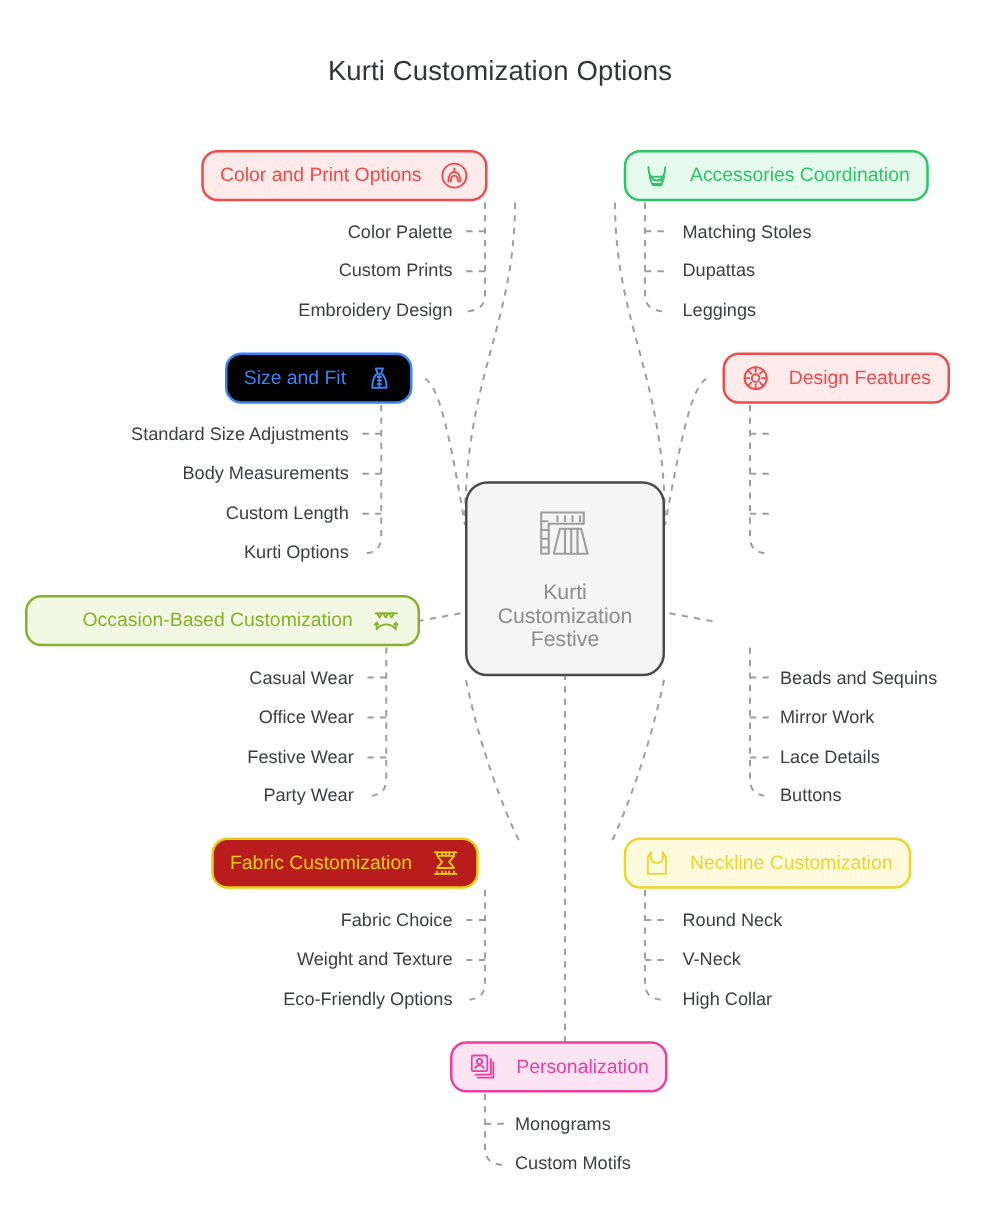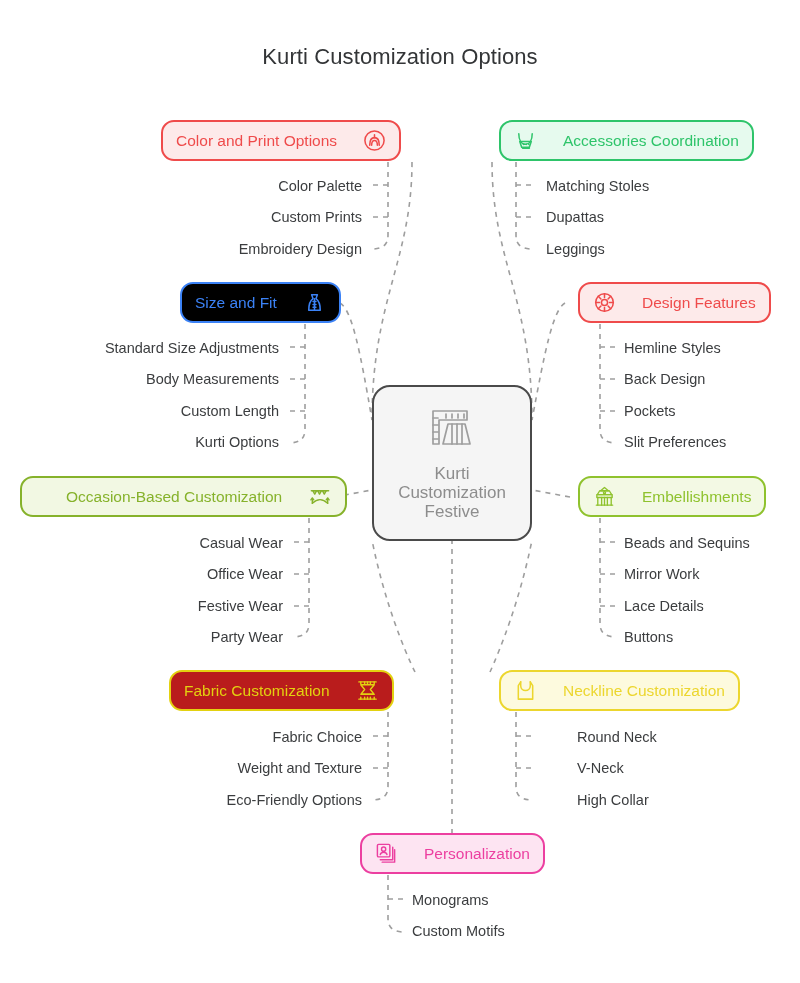--- a/index.html
+++ b/index.html
@@ -26,21 +26,21 @@
   }
   .center-icon{margin-bottom:6px;}
   .center-label{
     font-size:17px;line-height:19px;color:#8d8d8d;text-align:center;
   }
 
   
   .node{
     position:absolute;box-sizing:border-box;
     border-radius:13px;border:2px solid;
-    height:41px;display:flex;align-items:center;gap:26px;
+    height:41px;display:flex;align-items:center;gap:15px;
     padding:0 13px;white-space:nowrap;
   }
   .node .nlabel{font-size:15.5px;line-height:1;}
   .node .nicon{display:flex;align-items:center;justify-content:center;flex:0 0 auto;}
 
   
   .leaves{position:absolute;}
   .leaf{
     font-size:14.5px;color:#3b3d3f;line-height:1;height:31.5px;
     display:flex;align-items:center;white-space:nowrap;
@@ -172,59 +172,40 @@
     <span class="nicon">
       <svg width="23" height="23" viewBox="0 0 24 24" fill="none" stroke="#ef4b4b" stroke-width="1.6" stroke-linecap="round" stroke-linejoin="round">
         <circle cx="12" cy="12" r="9.2"></circle>
         <circle cx="12" cy="12" r="3.2"></circle>
         <path d="M12 2.8 v4 M12 17.2 v4 M2.8 12 h4 M17.2 12 h4"></path>
         <path d="M5.5 5.5 l2.8 2.8 M15.7 15.7 l2.8 2.8 M18.5 5.5 l-2.8 2.8 M8.3 15.7 l-2.8 2.8"></path>
       </svg>
     </span>
     <span class="nlabel" style="color:#ef4b4b;">Design Features</span>
   </div>
-  <div class="leaves right" style="left:624px;top:332px;width:175px;">
-    <div class="leaf">Hemline Styles</div>
-    <div class="leaf">Back Design</div>
-    <div class="leaf">Pockets</div>
-    <div class="leaf">Slit Preferences</div>
-  </div>
 
   <div class="node" style="left:20px;top:476px;border-color:#86b22b;background:#f2f8e3;padding-left:44px;">
     <span class="nlabel" style="color:#86b22b;">Occasion-Based Customization</span>
     <span class="nicon">
       <svg width="24" height="23" viewBox="0 0 24 24" fill="none" stroke="#86b22b" stroke-width="1.5" stroke-linecap="round" stroke-linejoin="round">
         <path d="M3 6 h18"></path>
         <path d="M4.5 6 l2 3.5 L8.5 6 z M9.5 6 l2 3.5 L13.5 6 z M14.5 6 l2 3.5 L18.5 6 z"></path>
         <path d="M4 19 c5-5 11-5 16 0"></path>
         <path d="M4 19 v-4 M20 19 v-4"></path>
         <path d="M2.5 15.5 l1.5-2 1.5 2 M18.5 15.5 l1.5-2 1.5 2"></path>
       </svg>
     </span>
   </div>
   <div class="leaves left" style="left:30px;top:527px;width:253px;">
     <div class="leaf">Casual Wear</div>
     <div class="leaf">Office Wear</div>
     <div class="leaf">Festive Wear</div>
     <div class="leaf">Party Wear</div>
   </div>
 
-  <div class="node" style="left:578px;top:476px;border-color:#8fc22e;background:#f3f9e4;">
-    <span class="nicon">
-      <svg width="23" height="23" viewBox="0 0 24 24" fill="none" stroke="#8fc22e" stroke-width="1.4" stroke-linecap="round" stroke-linejoin="round">
-        <path d="M12 2.5 l4 3.5 h-8 z"></path>
-        <path d="M7 6 h10 l2.5 4 h-15 z"></path>
-        <path d="M4 10 h16 v3 H4 z"></path>
-        <path d="M5 13 v8 M9 13 v8 M12 13 v8 M15 13 v8 M19 13 v8"></path>
-        <path d="M3.5 21 h17"></path>
-        <circle cx="12" cy="8" r="1.1"></circle>
-      </svg>
-    </span>
-    <span class="nlabel" style="color:#8fc22e;">Embellishments</span>
-  </div>
   <div class="leaves right" style="left:624px;top:527px;width:175px;">
     <div class="leaf">Beads and Sequins</div>
     <div class="leaf">Mirror Work</div>
     <div class="leaf">Lace Details</div>
     <div class="leaf">Buttons</div>
   </div>
 
   <div class="node" style="left:169px;top:670px;border-color:#e3d110;background:#b91c1c;">
     <span class="nlabel" style="color:#e3d110;">Fabric Customization</span>
     <span class="nicon">
@@ -246,21 +227,21 @@
 
   <div class="node" style="left:499px;top:670px;border-color:#ecd62e;background:#fdfade;">
     <span class="nicon">
       <svg width="23" height="23" viewBox="0 0 24 24" fill="none" stroke="#ecd62e" stroke-width="1.6" stroke-linecap="round" stroke-linejoin="round">
         <path d="M7 3 v4 a5 5 0 0 0 10 0 V3"></path>
         <path d="M7 3 L4.5 7 V21 h15 V7 L17 3"></path>
       </svg>
     </span>
     <span class="nlabel" style="color:#ecd62e;">Neckline Customization</span>
   </div>
-  <div class="leaves right" style="left:546px;top:721px;width:200px;margin-left:31px;">
+  <div class="leaves right" style="left:546px;top:721px;width:200px;">
     <div class="leaf">Round Neck</div>
     <div class="leaf">V-Neck</div>
     <div class="leaf">High Collar</div>
   </div>
 
   <div class="node" style="left:360px;top:833px;border-color:#ec3fa0;background:#fde4f2;">
     <span class="nicon">
       <svg width="23" height="23" viewBox="0 0 24 24" fill="none" stroke="#ec3fa0" stroke-width="1.5" stroke-linecap="round" stroke-linejoin="round">
         <rect x="2.5" y="2.5" width="13" height="13" rx="1.2"></rect>
         <path d="M5.5 18.5 h13 v-13"></path>

